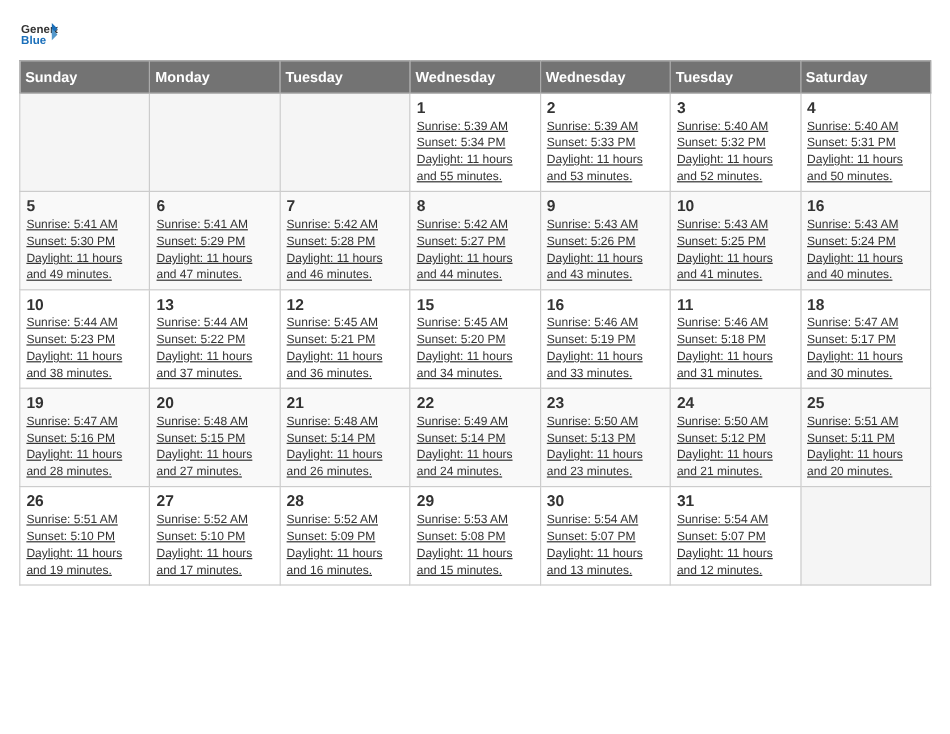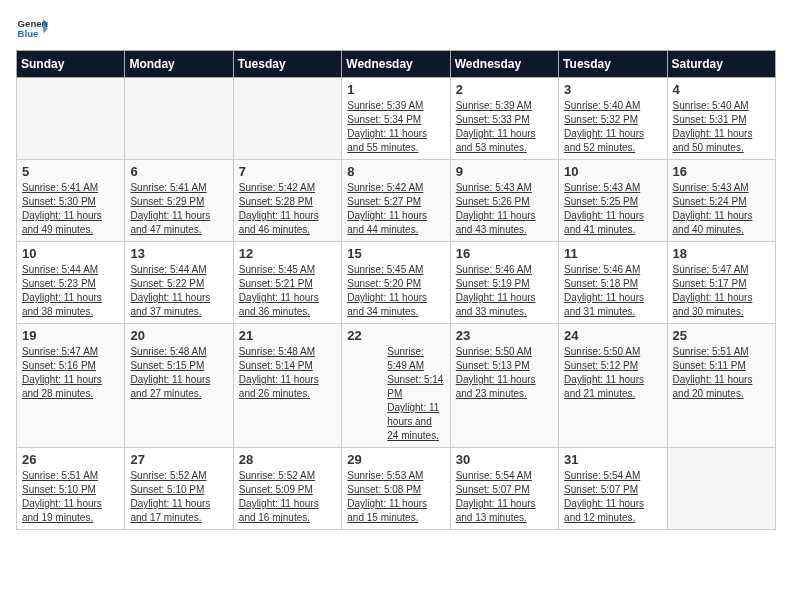--- a/index.html
+++ b/index.html
@@ -27,21 +27,21 @@
     }
     .title-block { text-align: right; }
     .month-title { font-size: 32px; font-weight: bold; color: #333; }
     .location-title { font-size: 16px; color: #333; }
     table {
       width: 100%;
       border-collapse: collapse;
       table-layout: fixed;
     }
     th {
-      background-color: #0f172a;
+      background-color: #737373;
       color: #fff;
       font-size: 12px;
       font-weight: bold;
       padding: 6px 4px;
       text-align: left;
       border: 1px solid #aaa;
     }
     td {
       vertical-align: top;
       border: 1px solid #ccc;
@@ -225,21 +225,21 @@
 Daylight: 11 hours and 27 minutes.</div>
         </td>
         <td>
           <span class="day-num">21</span>
           <div class="cell-text" style="white-space: pre-line;">Sunrise: 5:48 AM
 Sunset: 5:14 PM
 Daylight: 11 hours and 26 minutes.</div>
         </td>
         <td>
           <span class="day-num">22</span>
-          <div class="cell-text" style="white-space: pre-line; margin-left: 40px;">Sunrise: 5:49 AM
+          <div class="cell-text" style="white-space: pre-line;">Sunrise: 5:49 AM
 Sunset: 5:14 PM
 Daylight: 11 hours and 24 minutes.</div>
         </td>
         <td>
           <span class="day-num">23</span>
           <div class="cell-text" style="white-space: pre-line;">Sunrise: 5:50 AM
 Sunset: 5:13 PM
 Daylight: 11 hours and 23 minutes.</div>
         </td>
         <td>

